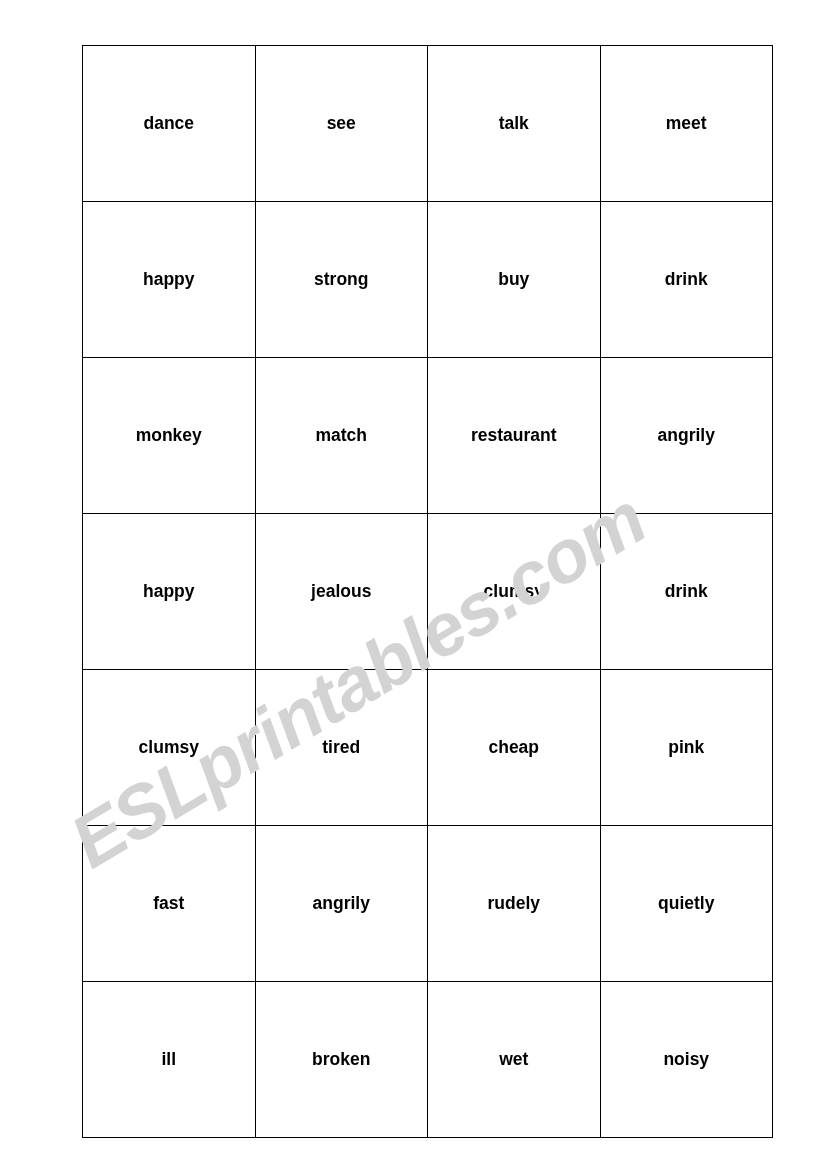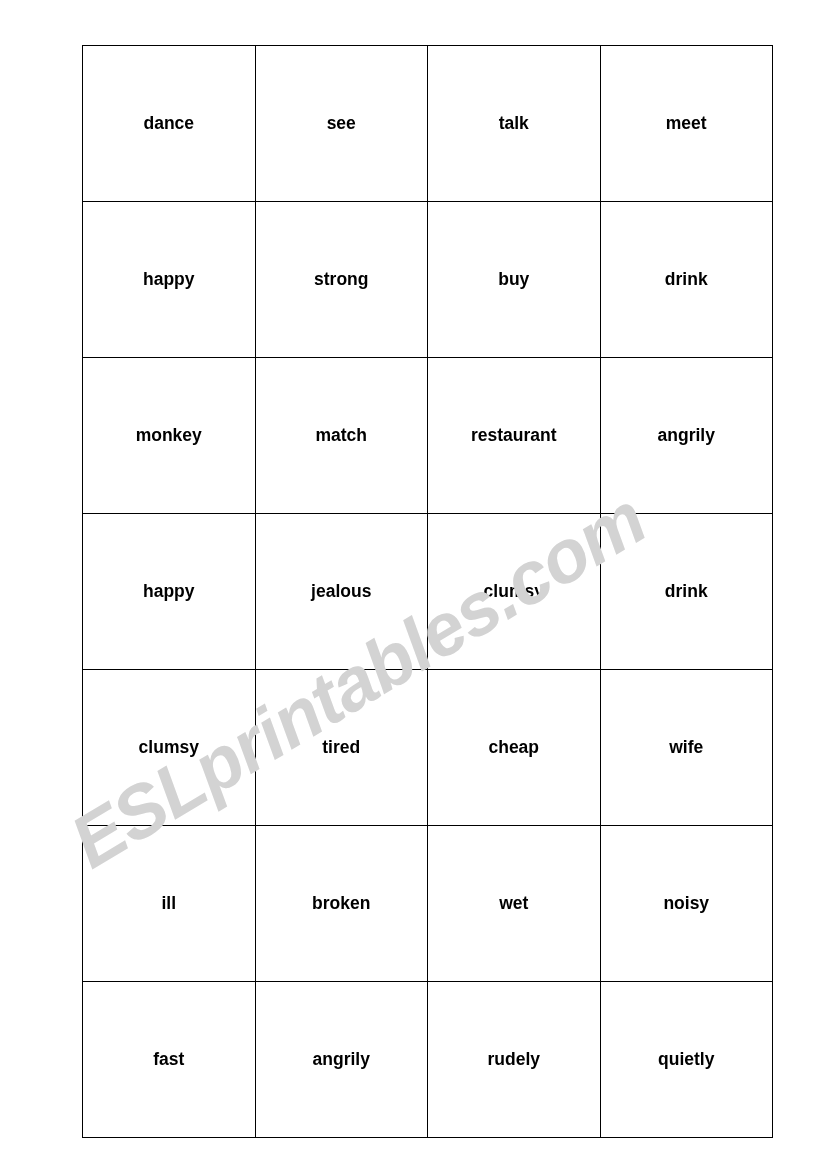--- a/index.html
+++ b/index.html
@@ -111,33 +111,33 @@
         <tr>
           <td>happy</td>
           <td>jealous</td>
           <td>clumsy</td>
           <td>drink</td>
         </tr>
         <tr>
           <td>clumsy</td>
           <td>tired</td>
           <td>cheap</td>
-          <td>wife</td>
+          <td>pink</td>
+        </tr>
+        <tr>
+          <td>fast</td>
+          <td>angrily</td>
+          <td>rudely</td>
+          <td>quietly</td>
         </tr>
         <tr>
           <td>ill</td>
           <td>broken</td>
           <td>wet</td>
           <td>noisy</td>
-        </tr>
-        <tr>
-          <td>fast</td>
-          <td>angrily</td>
-          <td>rudely</td>
-          <td>quietly</td>
         </tr>
       </tbody>
     </table>
   </div>
 
   <div id="watermark-layer">
     <div id="watermark-text">ESLprintables.com</div>
   </div>
 
 </div>

